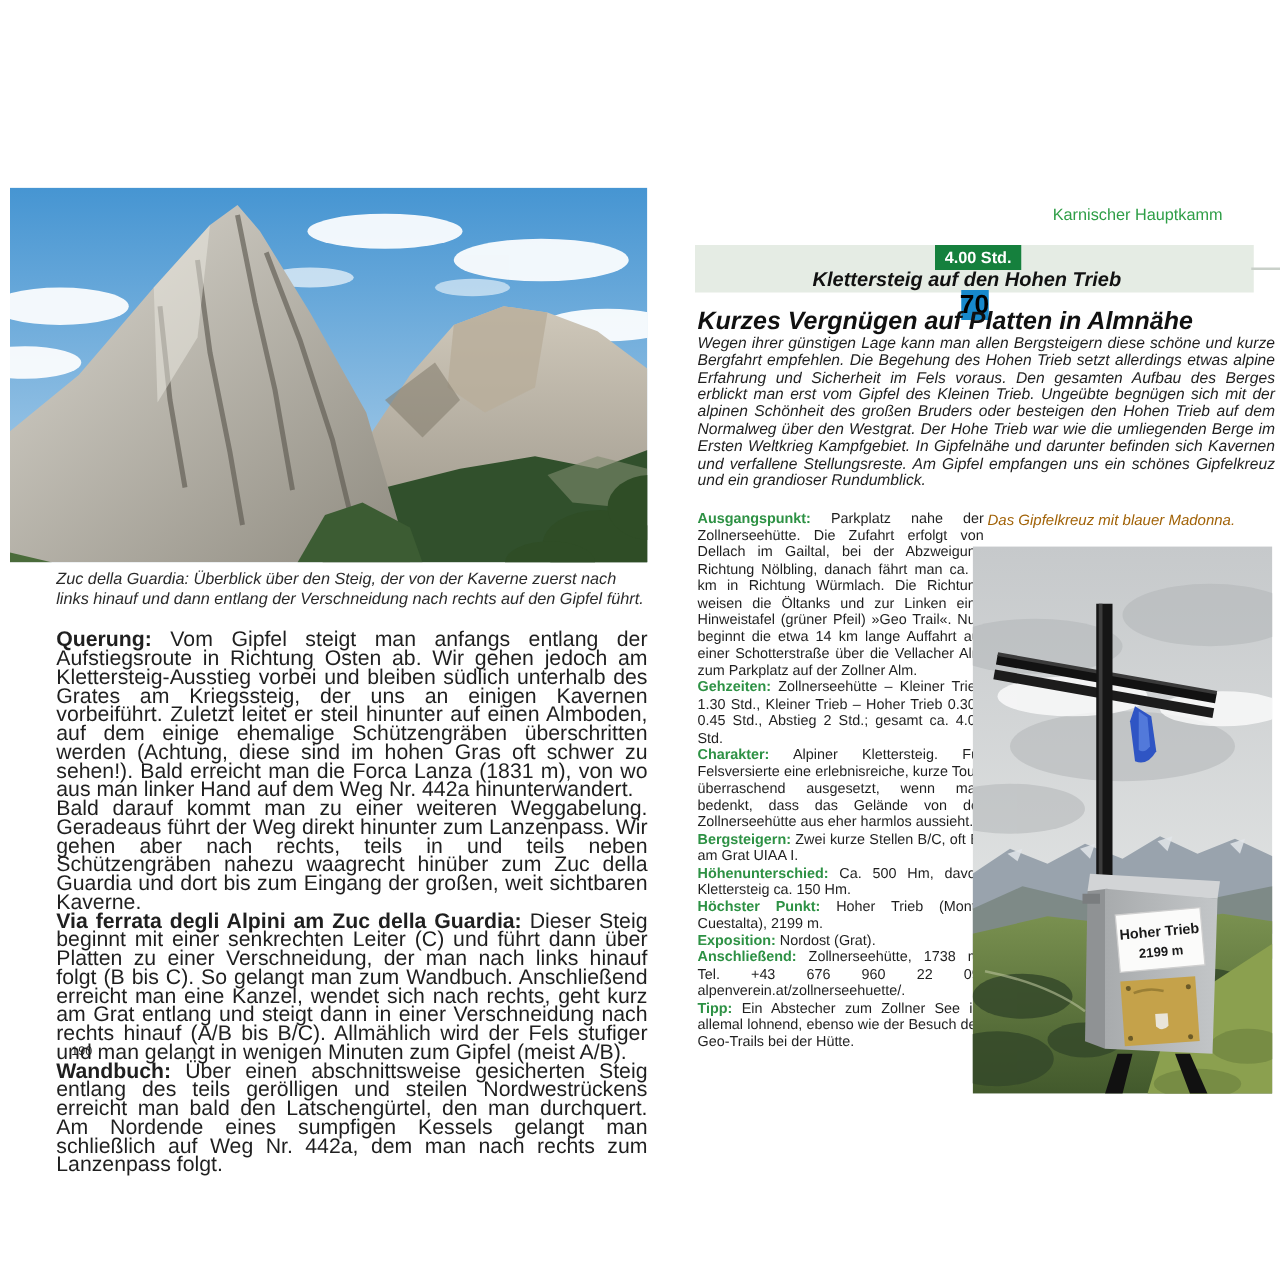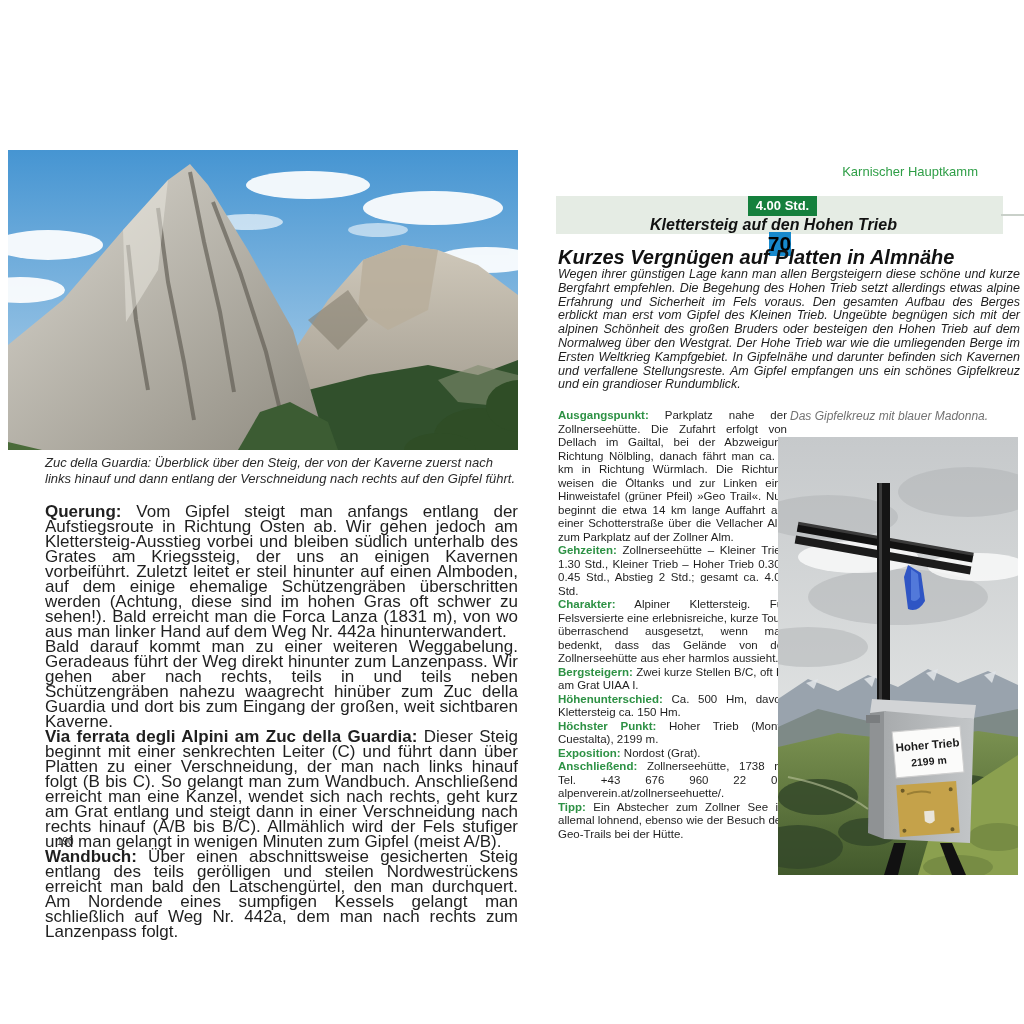--- a/index.html
+++ b/index.html
@@ -59,21 +59,21 @@
   .info-col{
     left:558px;top:409px;width:229px;
     font-size:11.5px;line-height:13.5px;text-align:justify;
   }
   .info-col p{margin:0;}
   .lbl{font-weight:700;}
   .lbl:empty{display:none;}
   .green{color:#2d9144;}
   .right-caption{
     left:790px;top:409px;width:232px;
-    font-size:12px;font-style:italic;color:#737373;
+    font-size:12px;font-style:italic;color:#a16207;
   }
   .right-photo{left:778px;top:437px;width:240px;height:438px;overflow:hidden;}
   svg{display:block;}
 </style>
 </head>
 <body>
 
 <div class="abs left-photo">
   <svg width="510" height="300" viewBox="0 0 510 300" preserveAspectRatio="none">
     <defs>

